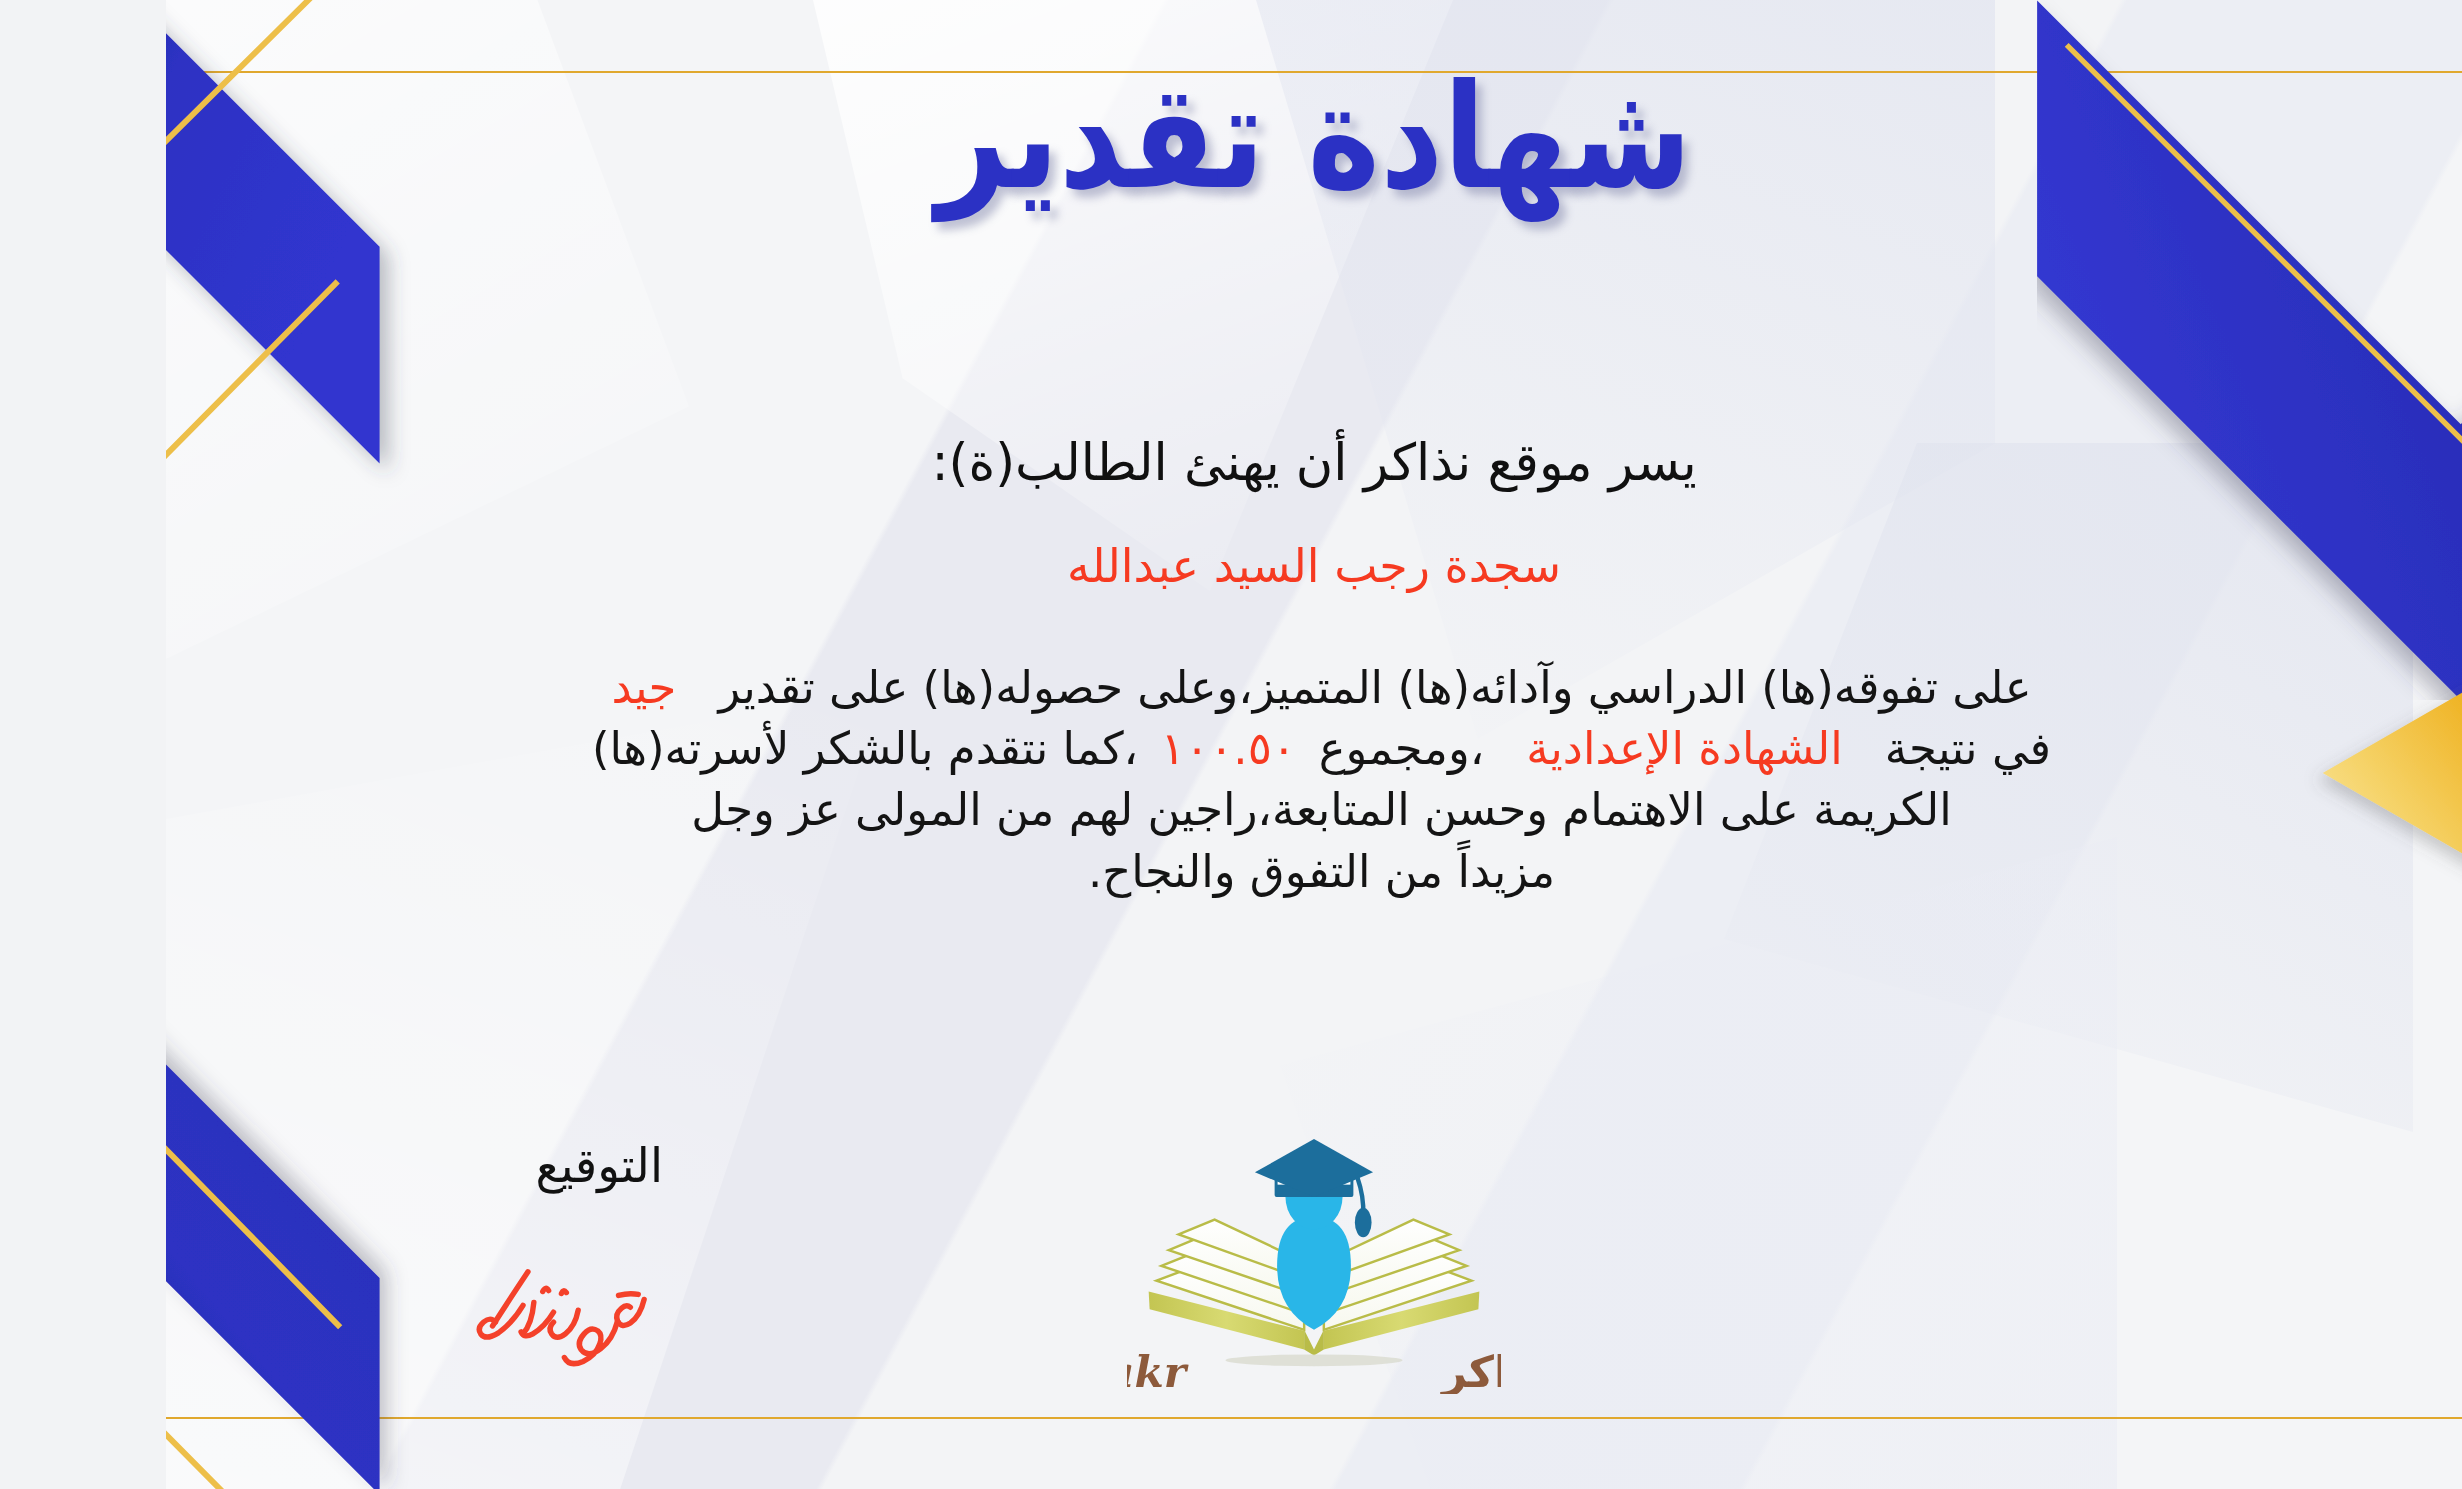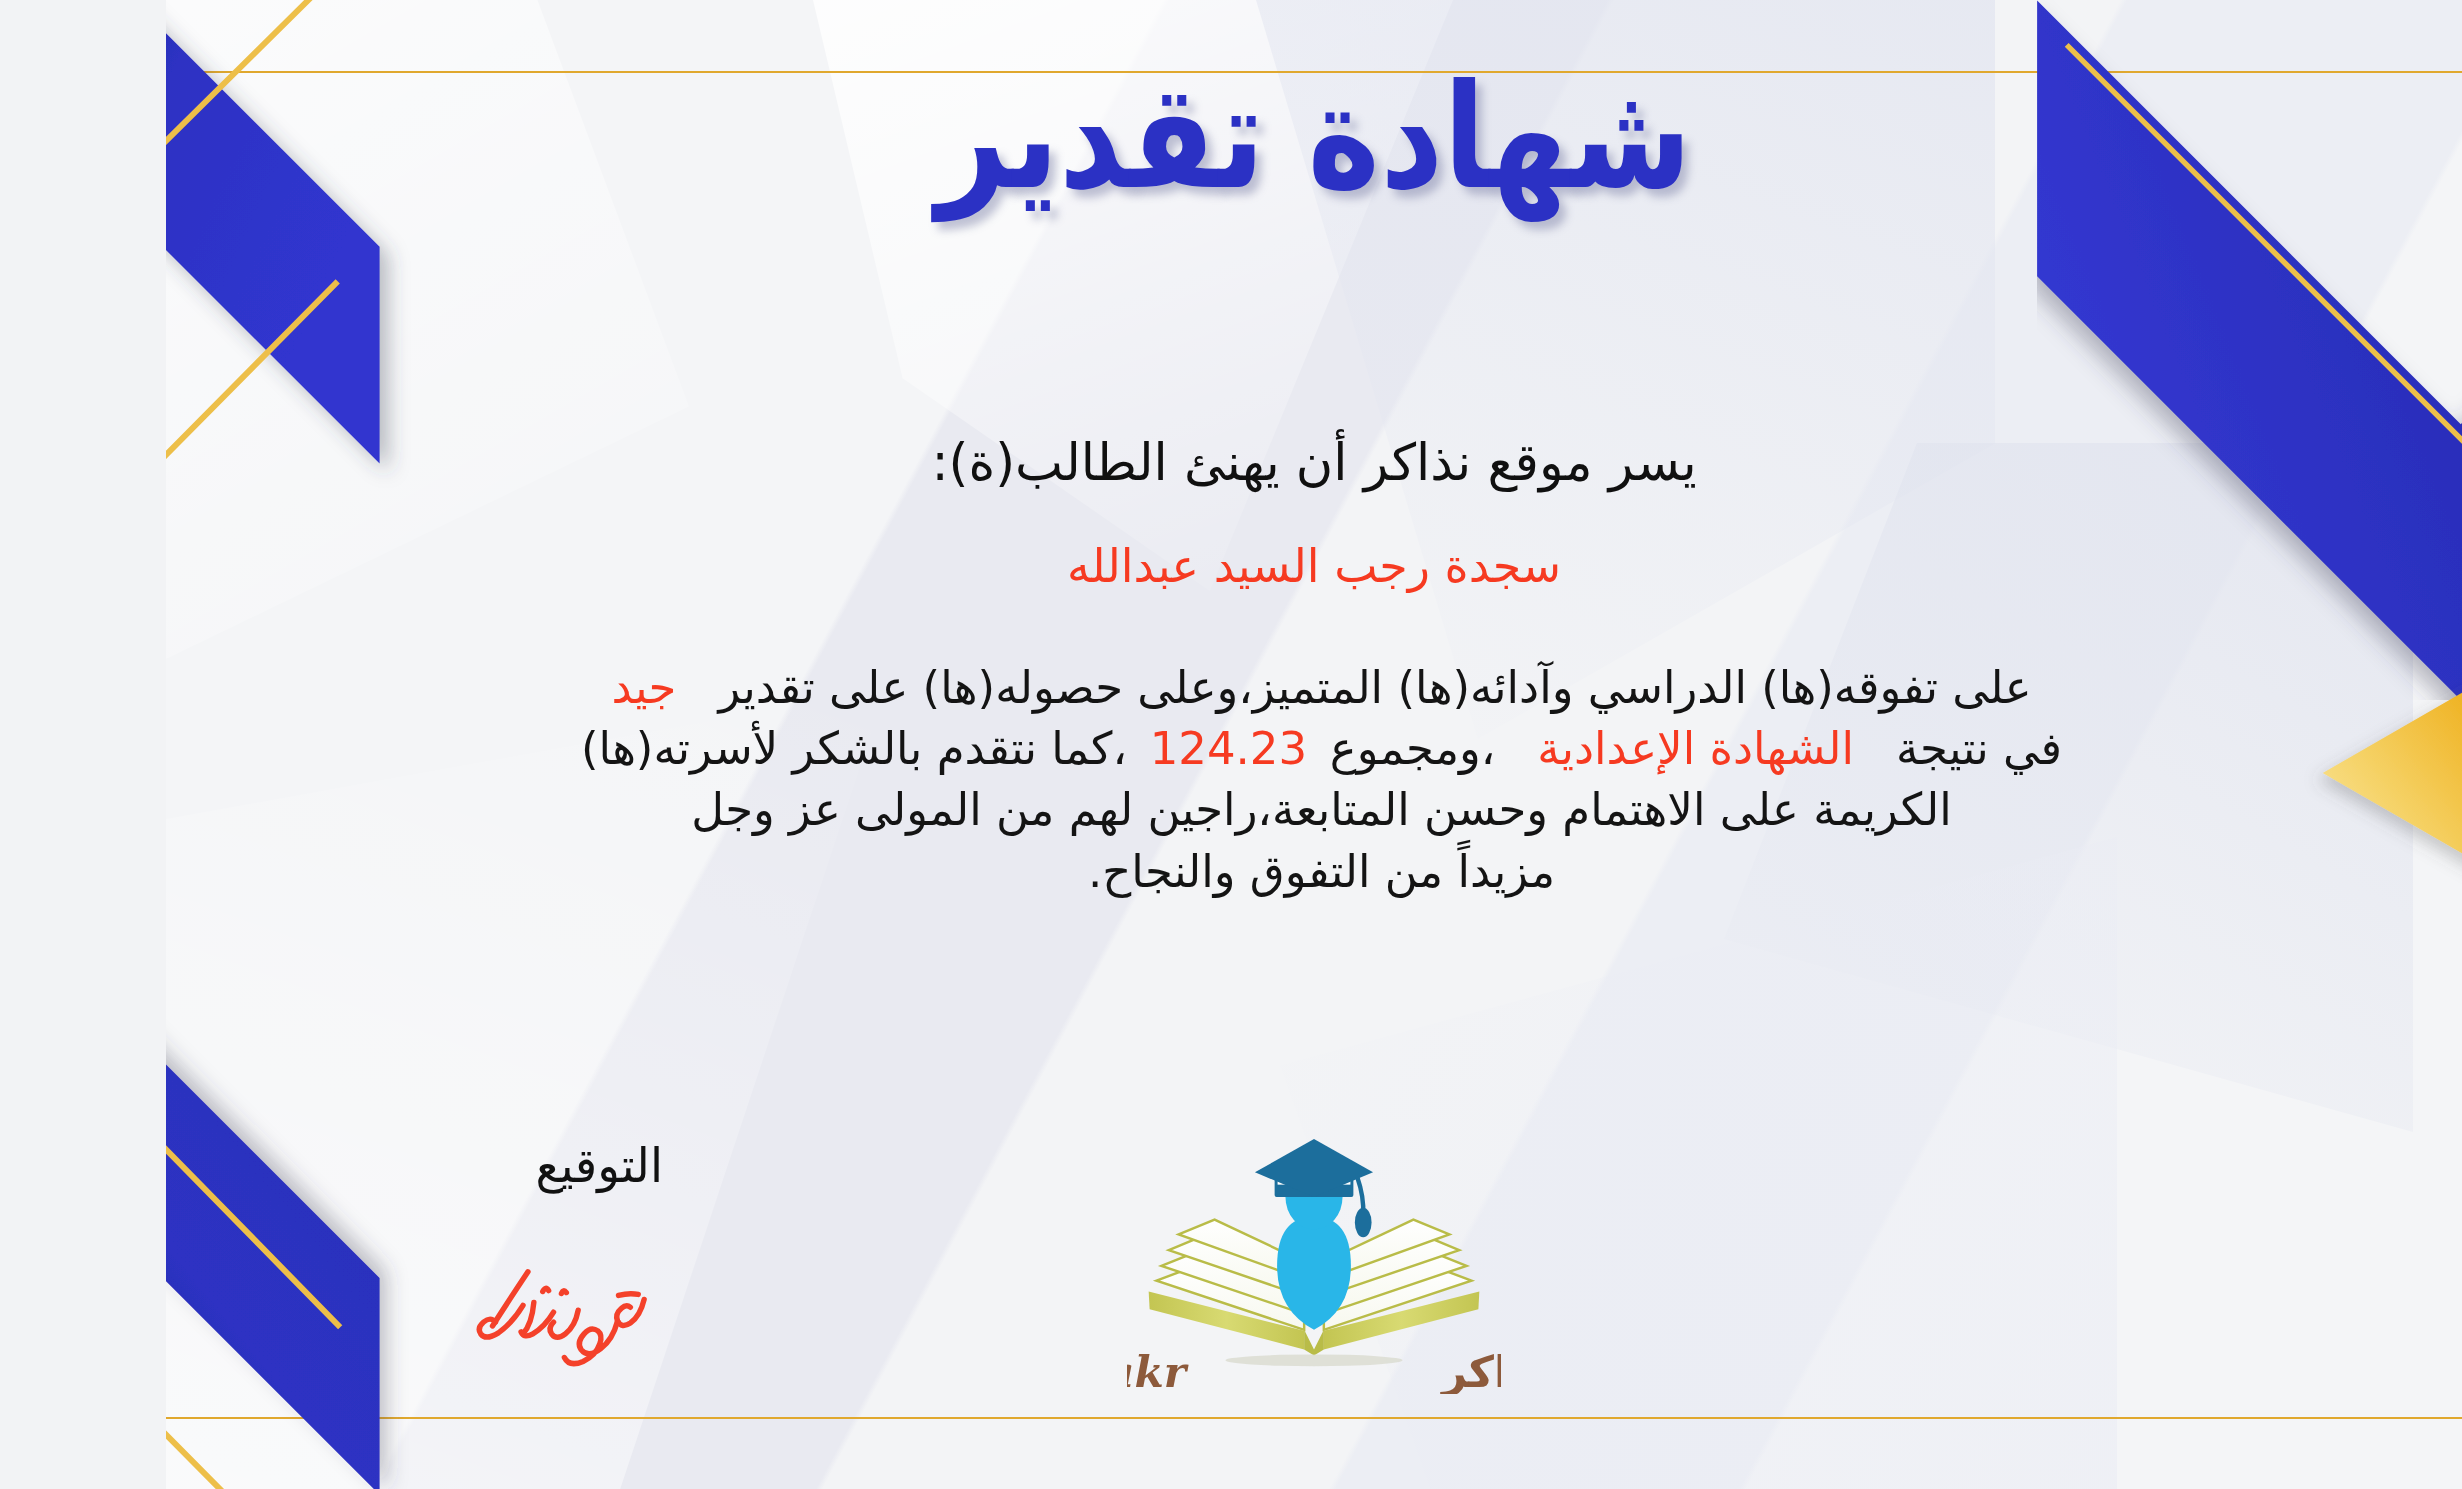--- a/index.html
+++ b/index.html
@@ -191,21 +191,21 @@
     <div class="title">شهادة تقدير</div>
 
     <div class="greet">يسر موقع نذاكر أن يهنئ الطالب(ة):</div>
 
     <div class="student">سجدة رجب السيد عبدالله</div>
 
     <div class="body-block">
 
       <span class="body-line"><span>على تفوقه(ها) الدراسي وآدائه(ها) المتميز،وعلى حصوله(ها) على تقدير</span><span class="sp"></span><span class="hl">جيد</span></span>
 
-      <span class="body-line"><span>في نتيجة</span><span class="sp"></span><span class="hl">الشهادة الإعدادية</span><span class="sp"></span><span>،ومجموع</span><span class="sp-sm"></span><span class="hl">124.23</span><span class="sp-sm"></span><span>،كما نتقدم بالشكر لأسرته(ها)</span></span>
+      <span class="body-line"><span>في نتيجة</span><span class="sp"></span><span class="hl">الشهادة الإعدادية</span><span class="sp"></span><span>،ومجموع</span><span class="sp-sm"></span><span class="hl">١٠٠.٥٠</span><span class="sp-sm"></span><span>،كما نتقدم بالشكر لأسرته(ها)</span></span>
 
       <span class="body-line">الكريمة على الاهتمام وحسن المتابعة،راجين لهم من المولى عز وجل</span>
       <span class="body-line">مزيداً من التفوق والنجاح.</span>
     </div>
 
     <div class="sig-label">التوقيع</div>
 
     <svg class="sig-mark" viewBox="0 0 430 260">
       <g fill="none" stroke="#f4412a" stroke-width="11" stroke-linecap="round" stroke-linejoin="round">
 

